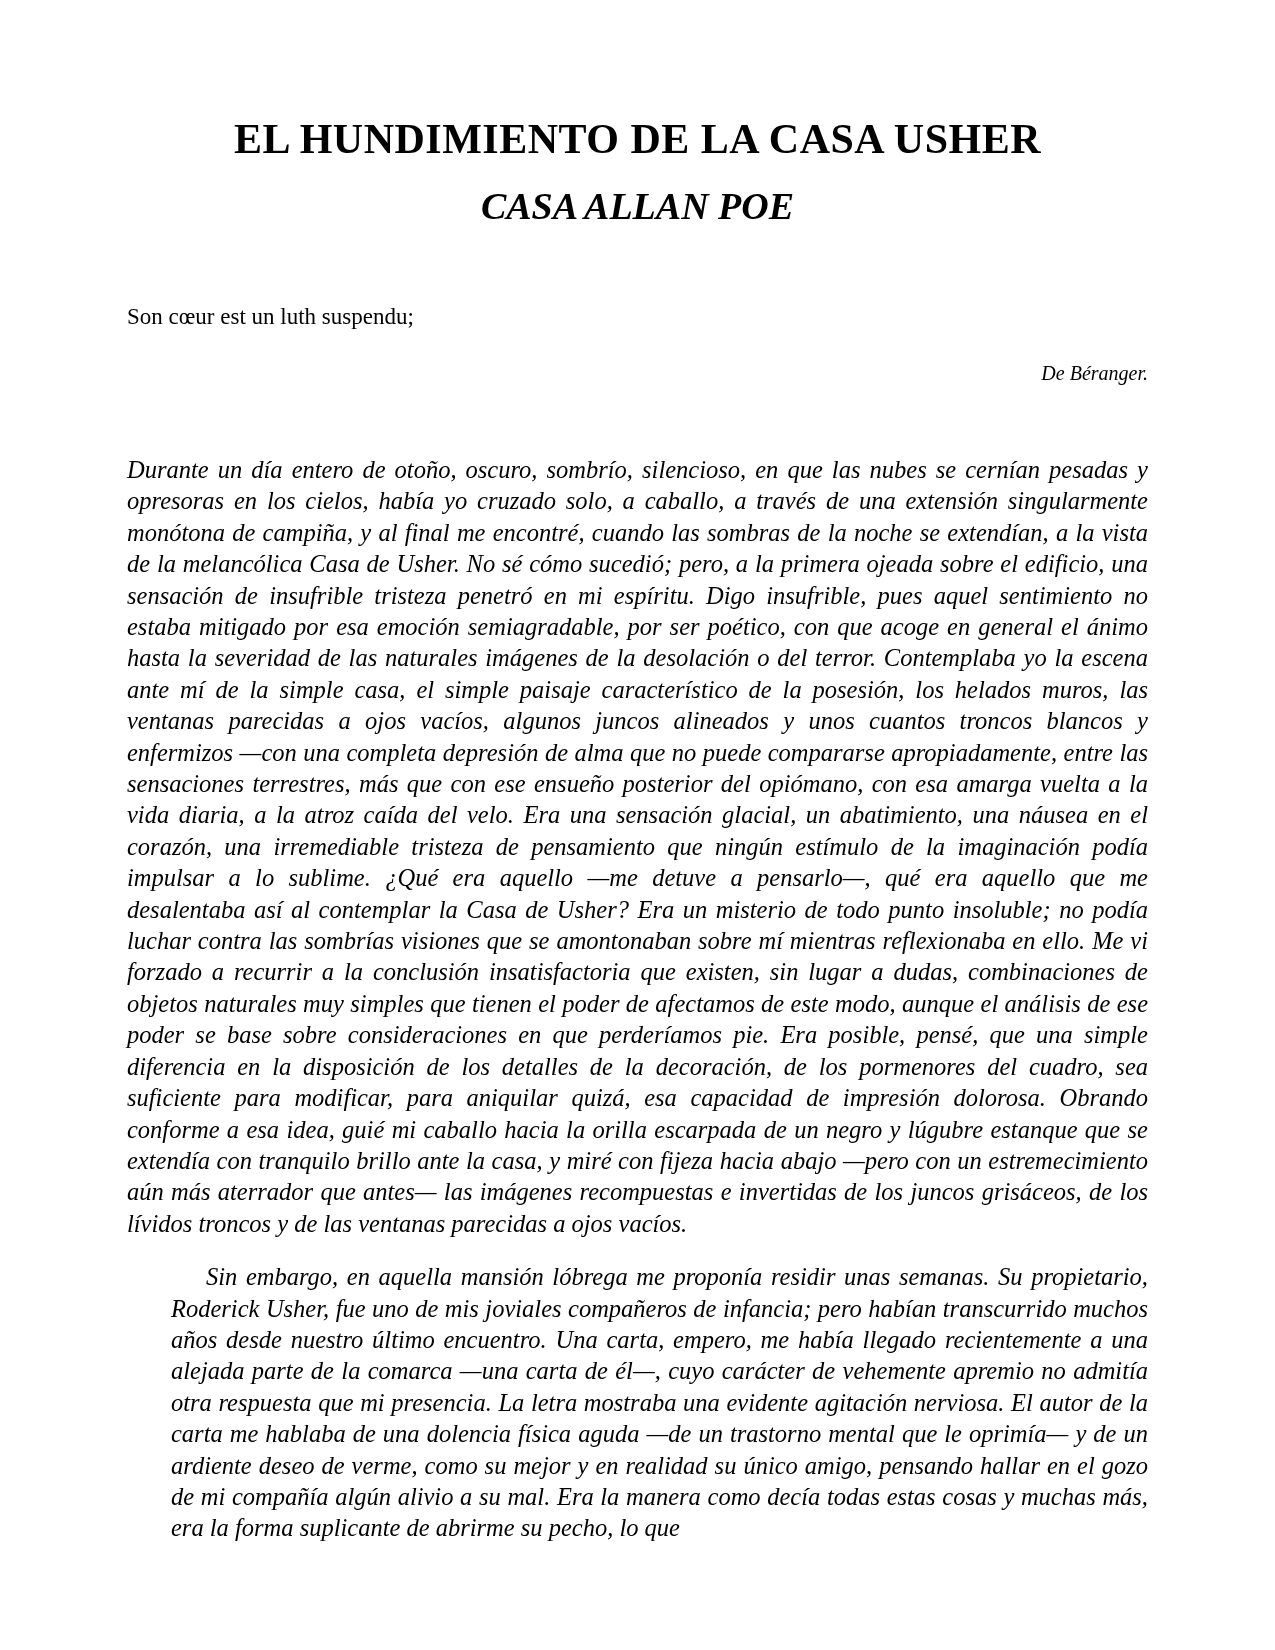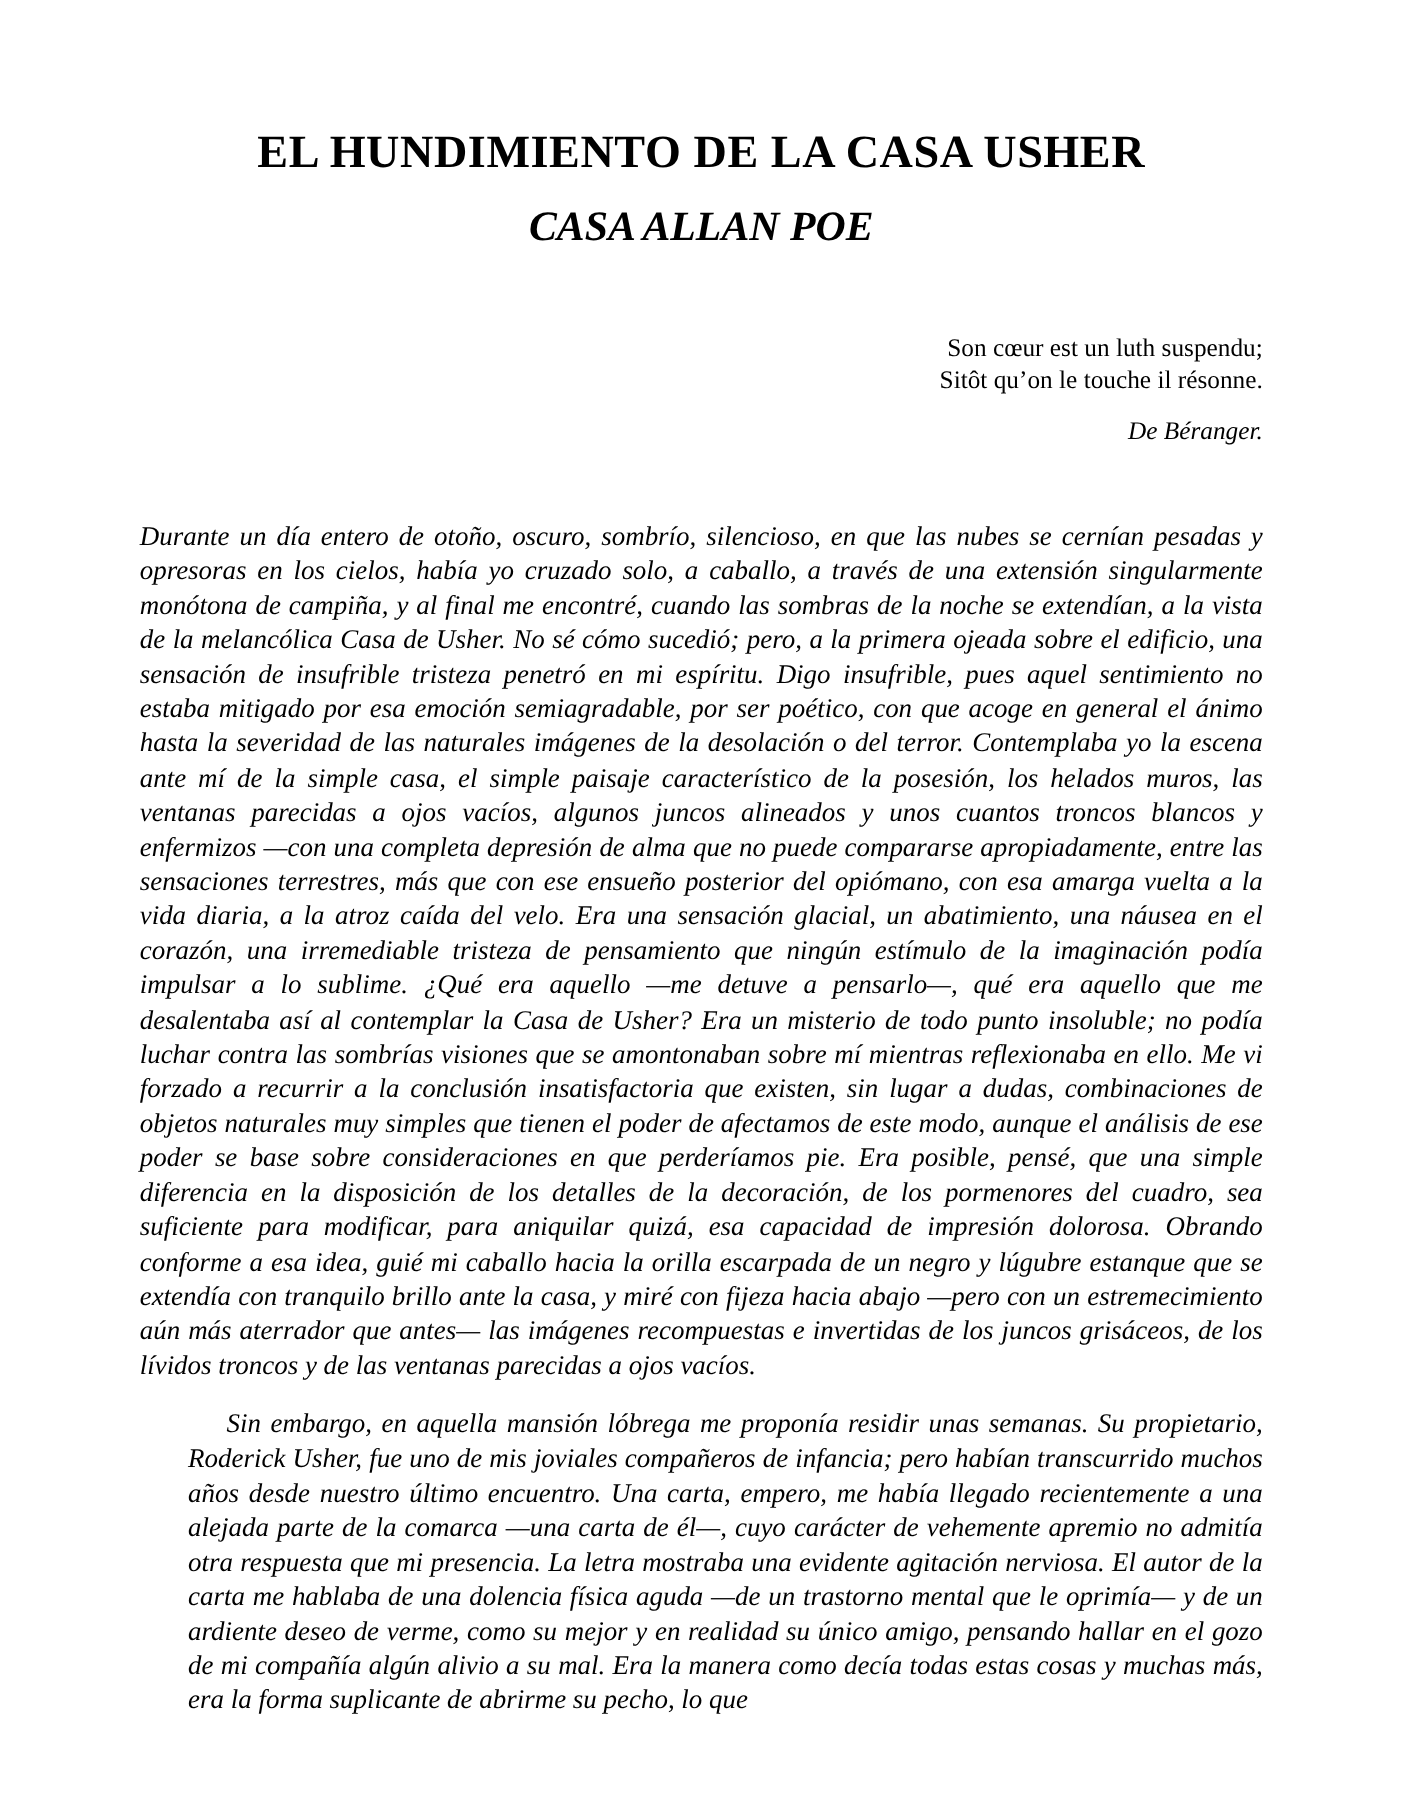--- a/index.html
+++ b/index.html
@@ -32,29 +32,29 @@
     margin: 0;
     margin-top: 24px;
     font-size: 38px;
     line-height: 1.1;
     font-weight: bold;
     font-style: italic;
     text-align: center;
   }
   .epigraph {
     margin-top: 74px;
-    text-align: right;
+    text-align: left;
     font-size: 23px;
     line-height: 29px;
   }
   .epigraph-attribution {
-    margin-top: 17px;
+    margin-top: 28px;
     text-align: right;
     font-style: italic;
-    font-size: 23px;
+    font-size: 20px;
     line-height: 29px;
   }
   .body-para {
     margin: 0;
     font-size: 24.5px;
     line-height: 31.4px;
     text-align: justify;
     text-justify: inter-word;
     font-style: italic;
   }
@@ -71,21 +71,20 @@
 <body>
 
 <div class="page">
 
   <h1 class="doc-title">EL HUNDIMIENTO DE LA CASA USHER</h1>
 
   <h2 class="doc-author">CASA ALLAN POE</h2>
 
   <div class="epigraph">
     <div>Son cœur est un luth suspendu;</div>
-    <div>Sitôt qu’on le touche il résonne.</div>
   </div>
 
   <div class="epigraph-attribution">De Béranger.</div>
 
   <p class="body-para first">Durante un día entero de otoño, oscuro, sombrío, silencioso, en que las nubes se cernían pesadas y opresoras en los cielos, había yo cruzado solo, a caballo, a través de una extensión singularmente monótona de campiña, y al final me encontré, cuando las sombras de la noche se extendían, a la vista de la melancólica Casa de Usher. No sé cómo sucedió; pero, a la primera ojeada sobre el edificio, una sensación de insufrible tristeza penetró en mi espíritu. Digo insufrible, pues aquel sentimiento no estaba mitigado por esa emoción semiagradable, por ser poético, con que acoge en general el ánimo hasta la severidad de las naturales imágenes de la desolación o del terror. Contemplaba yo la escena ante mí de la simple casa, el simple paisaje característico de la posesión, los helados muros, las ventanas parecidas a ojos vacíos, algunos juncos alineados y unos cuantos troncos blancos y enfermizos —con una completa depresión de alma que no puede compararse apropiadamente, entre las sensaciones terrestres, más que con ese ensueño posterior del opiómano, con esa amarga vuelta a la vida diaria, a la atroz caída del velo. Era una sensación glacial, un abatimiento, una náusea en el corazón, una irremediable tristeza de pensamiento que ningún estímulo de la imaginación podía impulsar a lo sublime. ¿Qué era aquello —me detuve a pensarlo—, qué era aquello que me desalentaba así al contemplar la Casa de Usher? Era un misterio de todo punto insoluble; no podía luchar contra las sombrías visiones que se amontonaban sobre mí mientras reflexionaba en ello. Me vi forzado a recurrir a la conclusión insatisfactoria que existen, sin lugar a dudas, combinaciones de objetos naturales muy simples que tienen el poder de afectamos de este modo, aunque el análisis de ese poder se base sobre consideraciones en que perderíamos pie. Era posible, pensé, que una simple diferencia en la disposición de los detalles de la decoración, de los pormenores del cuadro, sea suficiente para modificar, para aniquilar quizá, esa capacidad de impresión dolorosa. Obrando conforme a esa idea, guié mi caballo hacia la orilla escarpada de un negro y lúgubre estanque que se extendía con tranquilo brillo ante la casa, y miré con fijeza hacia abajo —pero con un estremecimiento aún más aterrador que antes— las imágenes recompuestas e invertidas de los juncos grisáceos, de los lívidos troncos y de las ventanas parecidas a ojos vacíos.</p>
 
   <p class="body-para indented">Sin embargo, en aquella mansión lóbrega me proponía residir unas semanas. Su propietario, Roderick Usher, fue uno de mis joviales compañeros de infancia; pero habían transcurrido muchos años desde nuestro último encuentro. Una carta, empero, me había llegado recientemente a una alejada parte de la comarca —una carta de él—, cuyo carácter de vehemente apremio no admitía otra respuesta que mi presencia. La letra mostraba una evidente agitación nerviosa. El autor de la carta me hablaba de una dolencia física aguda —de un trastorno mental que le oprimía— y de un ardiente deseo de verme, como su mejor y en realidad su único amigo, pensando hallar en el gozo de mi compañía algún alivio a su mal. Era la manera como decía todas estas cosas y muchas más, era la forma suplicante de abrirme su pecho, lo que</p>
 
 </div>
 

